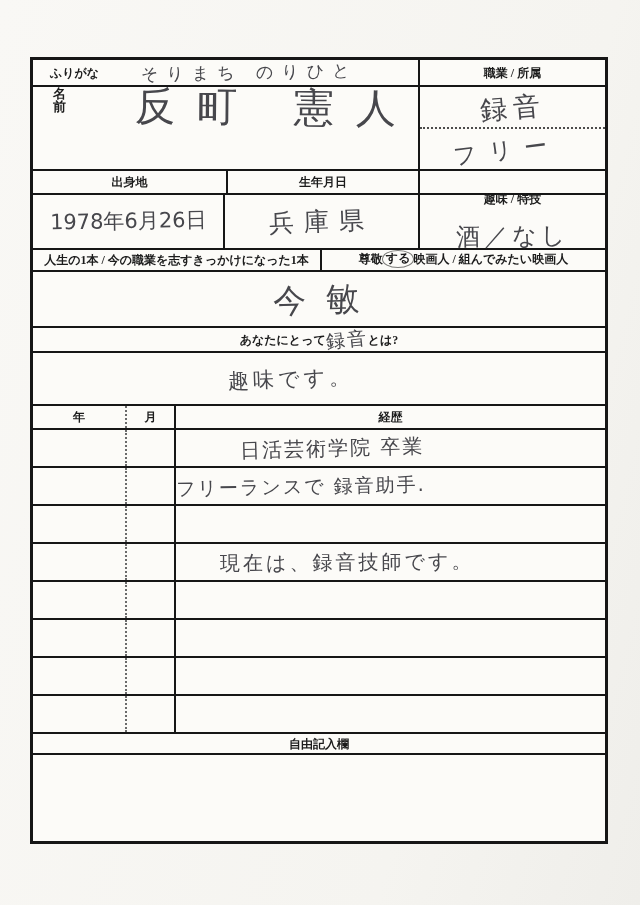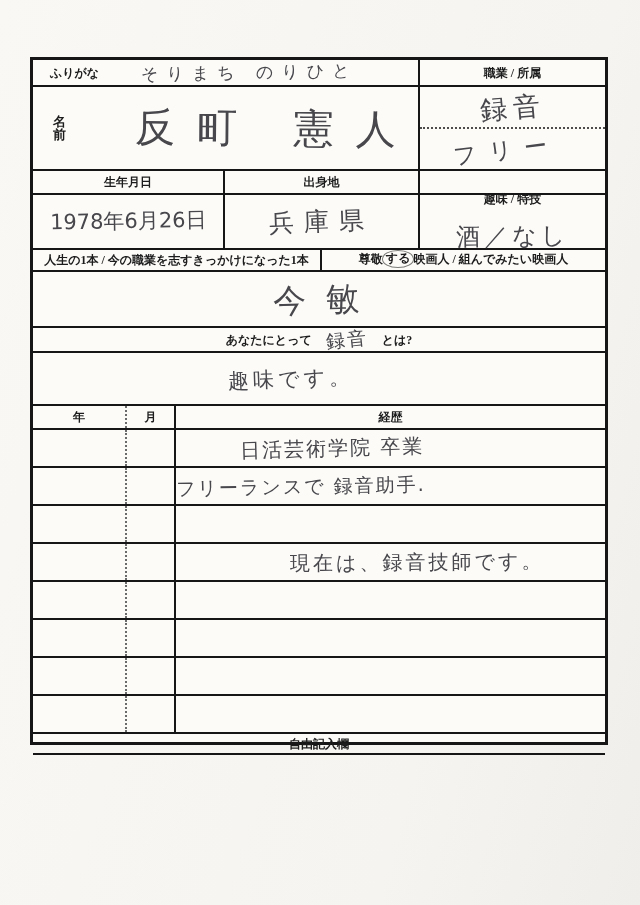--- a/index.html
+++ b/index.html
@@ -9,21 +9,21 @@
     background:#e9e8e5;
   }
   .paper {
     position:relative;
     width:640px; height:905px;
     background:linear-gradient(105deg,#f9f8f5 0%, #f5f4f0 70%, #efeeea 100%);
     overflow:hidden;
   }
   .sheet {
     position:absolute; left:30px; top:57px;
-    width:578px; height:688px;
+    width:578px; height:787px;
     border:3px solid #161616;
     background:#fcfbf8;
     display:flex; flex-direction:column;
   }
   .row { display:flex; border-bottom:2px solid #161616; flex-shrink:0; }
   .row:last-child { border-bottom:none; }
   .cell { position:relative; overflow:visible; }
   .br { border-right:2px solid #161616; }
   .br-dot { border-right:2px dotted #6a6a6a; }
   .lbl {
@@ -56,47 +56,47 @@
   .c-dob2 { width:195px; }
   .c-dob3 { flex:1;margin-top:28px; }
   .c-film1 { width:289px; }
   .c-film2 { flex:1; }
   .c-year { width:94px; }
   .c-month { width:49px; }
   .c-career { flex:1; }
 
   .furi-cell { display:flex; align-items:center; padding-left:17px; }
   .furi-hw { font-size:17px; letter-spacing:8px; margin-left:42px; transform:rotate(-1deg); }
-  .name-cell { display:flex; align-items:center; padding-left:20px; }
+  .name-cell { display:flex; padding-left:20px; }
   .name-lbl { font-size:13px; letter-spacing:6px; }
   .name-hw { font-size:40px; letter-spacing:22px; margin-left:42px; transform:rotate(0.5deg); }
   .occ-val { display:flex; flex-direction:column; }
   .occ-top { flex:1; display:flex; align-items:center; justify-content:center;
              border-bottom:2px dotted #4c4c4c; }
   .occ-bottom { flex:1; display:flex; align-items:center; justify-content:center; }
   .occ-top .hw { font-size:27px; letter-spacing:6px; transform:rotate(-5deg); }
   .occ-bottom .hw { font-size:23px; letter-spacing:12px; transform:rotate(-7deg) translateX(-6px); }
   .dob-hw { font-size:21px; transform:rotate(-1deg); }
   .birth-hw { font-size:25px; letter-spacing:10px; transform:rotate(-2deg); }
   .hobby-hw { font-size:24px; letter-spacing:4px; transform:rotate(-1deg); }
   .film-hw { font-size:23px; letter-spacing:7px; transform:rotate(-1deg); }
   .respect-hw { font-size:33px; letter-spacing:20px; transform:rotate(-2deg); padding-left:14px; }
   .circled {
     display:inline-block; border:1.5px solid #7b7b78; border-radius:50%;
     padding:1px 3px 3px 3px; margin:0 -1px; transform:translateY(-1px);
   }
-  .foryou-cell { display:flex; align-items:center; justify-content:center; gap:14px; }
+  .foryou-cell { display:flex; align-items:center; justify-content:center; gap:0; }
   .foryou-fill { font-size:19px; letter-spacing:2px; transform:rotate(-6deg); }
   .answer-cell { display:flex; align-items:center; justify-content:center; }
   .answer-hw { font-size:21px; letter-spacing:4px; transform:rotate(-2deg) translateX(-28px); }
   .career-text { display:flex; align-items:center; }
   .career-text .hw { font-size:20px; letter-spacing:2px; }
   .hist-ind-1 { padding-left:64px; } .hist-ind-1 .hw { transform:rotate(-1.5deg); }
   .hist-ind-2 { } .hist-ind-2 .hw { font-size:19px; transform:rotate(-1deg); }
-  .hist-ind-4 { padding-left:114px; } .hist-ind-4 .hw { transform:rotate(-0.5deg); letter-spacing:3px; }
+  .hist-ind-4 { padding-left:44px; } .hist-ind-4 .hw { transform:rotate(-0.5deg); letter-spacing:3px; }
 </style>
 </head>
 <body>
 
 <div class="paper">
   <div class="sheet">
 
     <div class="row r-furi">
       <div class="cell br c-left furi-cell">
         <span class="lbl">ふりがな</span>
@@ -116,25 +116,25 @@
         <div class="occ-top">
           <span class="hw">録音</span>
         </div>
         <div class="occ-bottom">
           <span class="hw">フリー</span>
         </div>
       </div>
     </div>
 
     <div class="row r-dobhead">
+      <div class="cell br c-dob2 center">
+        <span class="lbl">出身地</span>
+      </div>
       <div class="cell br c-dob1 center">
         <span class="lbl">生年月日</span>
-      </div>
-      <div class="cell br c-dob2 center">
-        <span class="lbl">出身地</span>
       </div>
       <div class="cell c-dob3 center">
         <span class="lbl">趣味 / 特技</span>
       </div>
     </div>
 
     <div class="row r-dobval">
       <div class="cell br c-dob1 center">
         <span class="hw dob-hw">1978年6月26日</span>
       </div>

